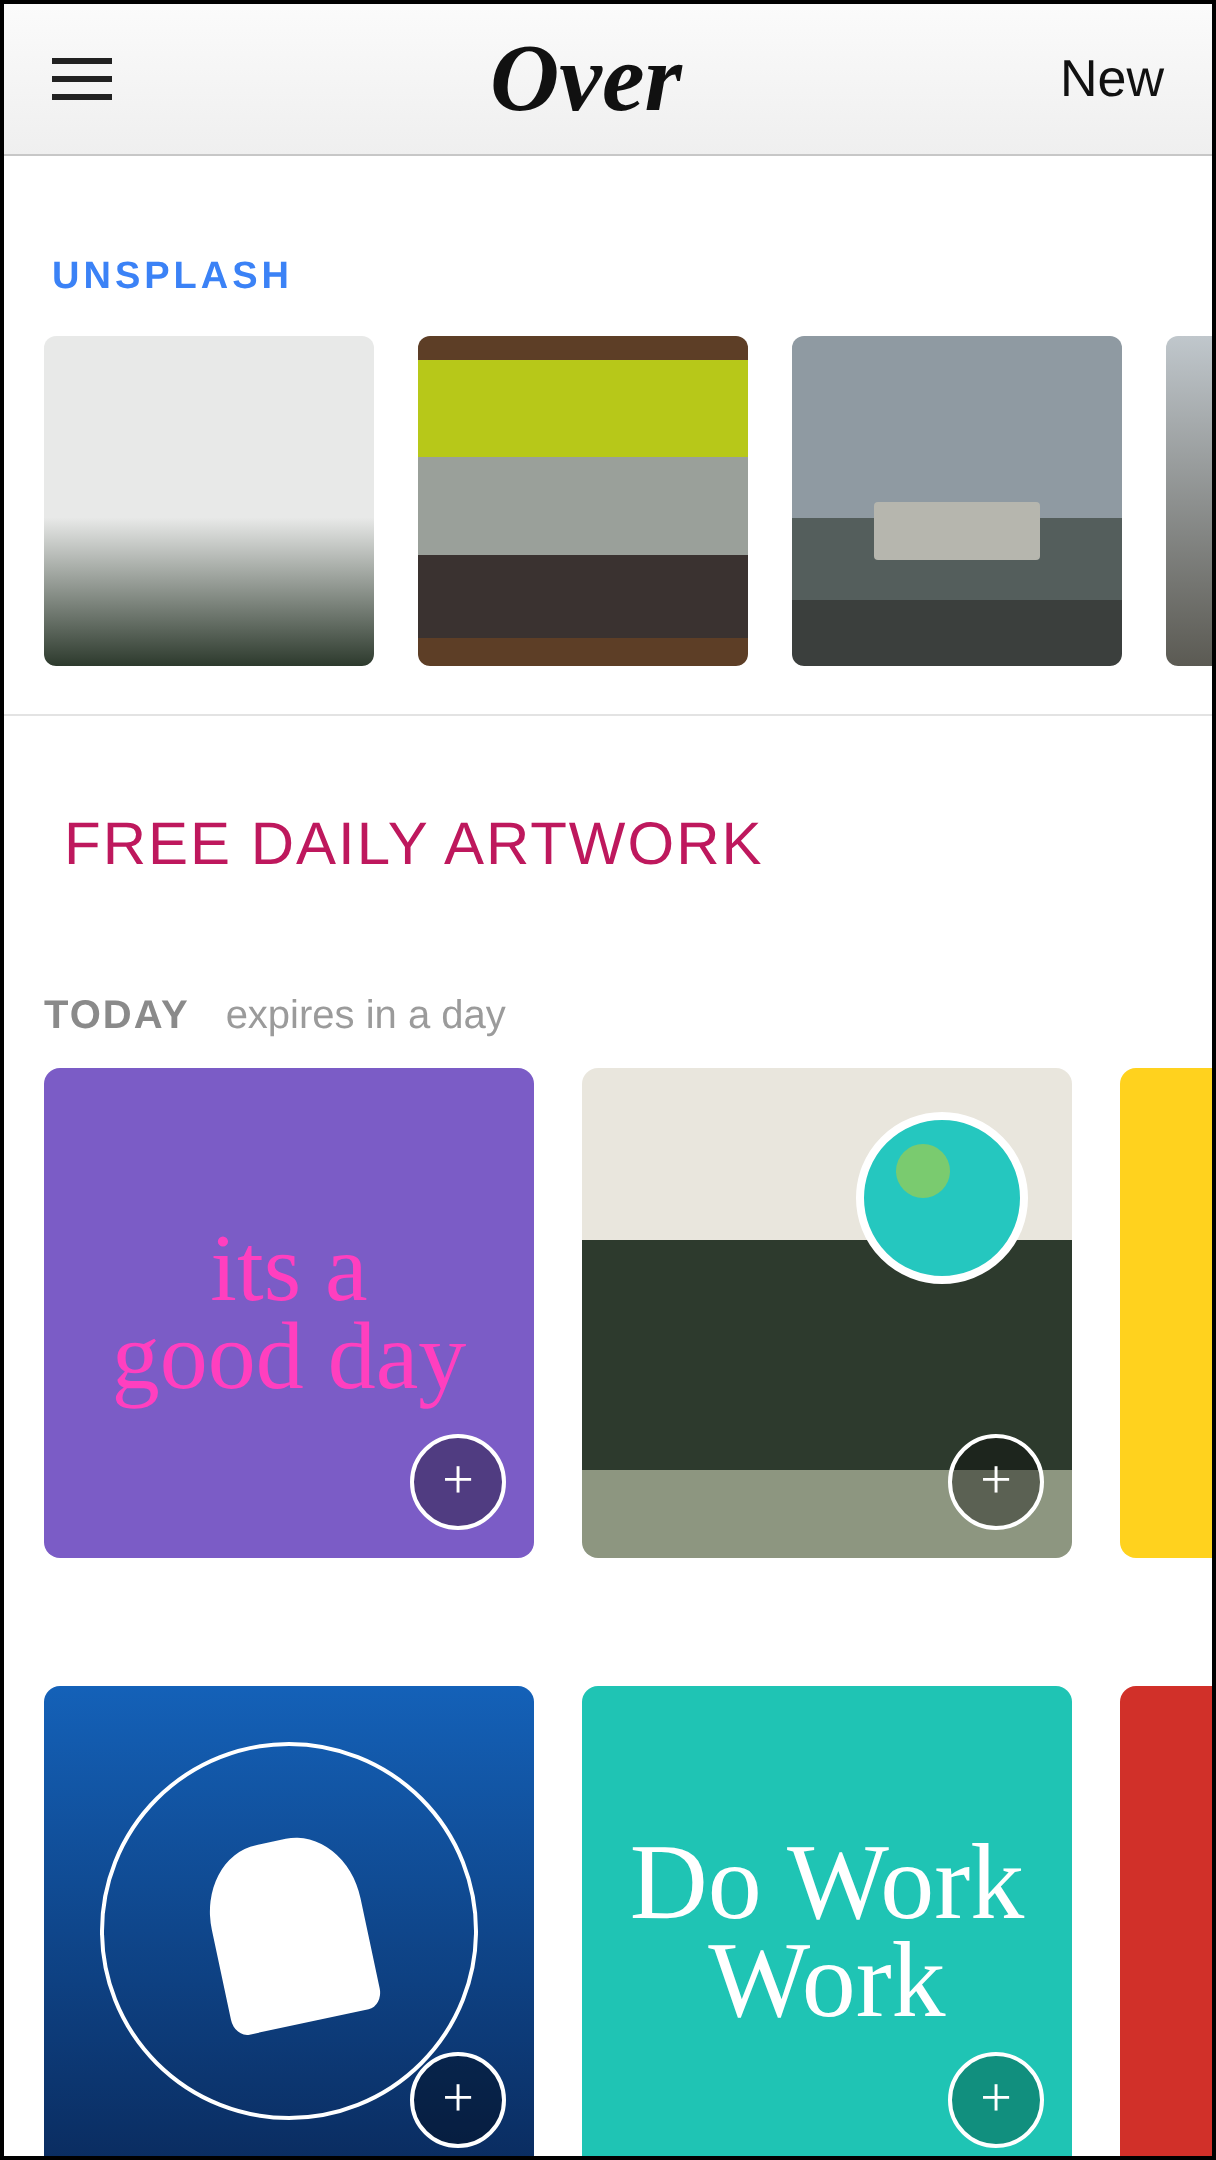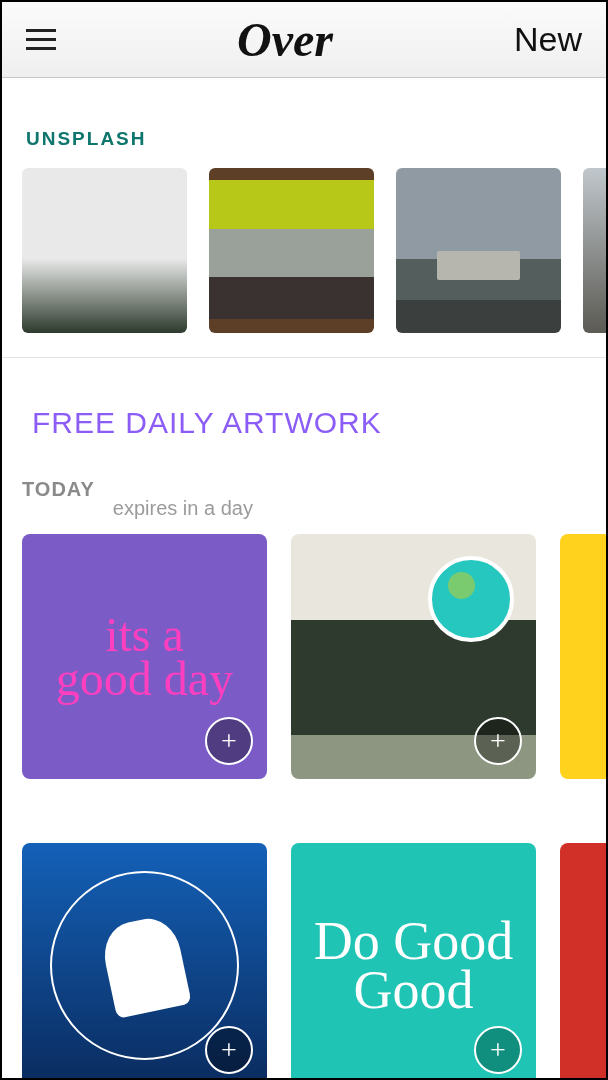--- a/index.html
+++ b/index.html
@@ -25,27 +25,27 @@
   }
   .hamburger { display: flex; flex-direction: column; gap: 6px; cursor: pointer; }
   .hamburger span { width: 30px; height: 3px; background: #222; display: block; }
   .logo {
     font-size: 48px;
     font-style: italic;
     font-weight: 600;
     font-family: "Brush Script MT", cursive;
     color: #111;
   }
-  .new-btn { font-size: 34px; color: #111; font-weight: 400; cursor: pointer; }
+  .new-btn { font-size: 26px; color: #111; font-weight: 400; cursor: pointer; }
 
   
   .scroll { overflow-y: auto; flex: 1; }
 
   .section-label {
-    color: #0f766e;
+    color: #3b82f6;
     font-size: 19px;
     font-weight: 600;
     letter-spacing: 2px;
     padding: 50px 24px 18px;
   }
 
   .h-scroll { display: flex; gap: 22px; overflow-x: hidden; padding: 0 20px 24px; }
   .thumb {
     width: 165px; height: 165px; flex: 0 0 165px;
     border-radius: 6px; position: relative; overflow: hidden;
@@ -56,25 +56,25 @@
   .u2 { background:
         linear-gradient(#b7c819 0 35%, #9aa09a 35% 70%, #3a3230 70%);
         border-top: 12px solid #5d3e26; border-bottom: 14px solid #5d3e26; }
   .u3 { background: linear-gradient(#8f9aa2 55%, #545e5c 55% 80%, #3b3f3d 80%); position:relative;}
   .u3::after{content:"";position:absolute;left:25%;top:50%;width:50%;height:18%;background:#b6b6ae;border-radius:2px;}
   .u4 { background: linear-gradient(#c0c7cc, #5b5a53); }
 
   .divider { height: 1px; background: #e3e3e3; }
 
   .big-title {
-    color: #8b5cf6; font-size: 30px; font-weight: 400;
+    color: #be185d; font-size: 30px; font-weight: 400;
     letter-spacing: 1px; padding: 48px 30px 38px;
   }
 
-  .row-head { display: flex; gap: 18px; align-items: flex-start; padding: 0 20px 14px; }
+  .row-head { display: flex; gap: 18px; align-items: flex-end; padding: 0 20px 14px; }
   .row-head .lbl { color: #8a8a8a; font-size: 20px; font-weight: 700; letter-spacing: 1px; }
   .row-head .exp { color: #9b9b9b; font-size: 20px; margin-top: 19px; }
   .row-head .exp.red { color: #e64028; }
 
   .tile-row { display: flex; gap: 24px; overflow-x: hidden; padding: 0 20px 50px; }
   .tile {
     width: 245px; height: 245px; flex: 0 0 245px;
     border-radius: 8px; position: relative; overflow: hidden;
     display: flex; align-items: center; justify-content: center;
     font-family: "Brush Script MT", cursive;
@@ -160,21 +160,21 @@
   </div>
   <div class="tile-row y">
     <div class="tile y1">
       <div class="ring"></div>
       <div class="hand"></div>
       <div class="add-btn">
         <span>+</span>
       </div>
     </div>
     <div class="tile y2">
-      <span>Do Good Good</span>
+      <span>Do Work Work</span>
       <div class="add-btn">
         <span>+</span>
       </div>
     </div>
     <div class="tile y3">
       
     </div>
   </div>
 
 </div>

